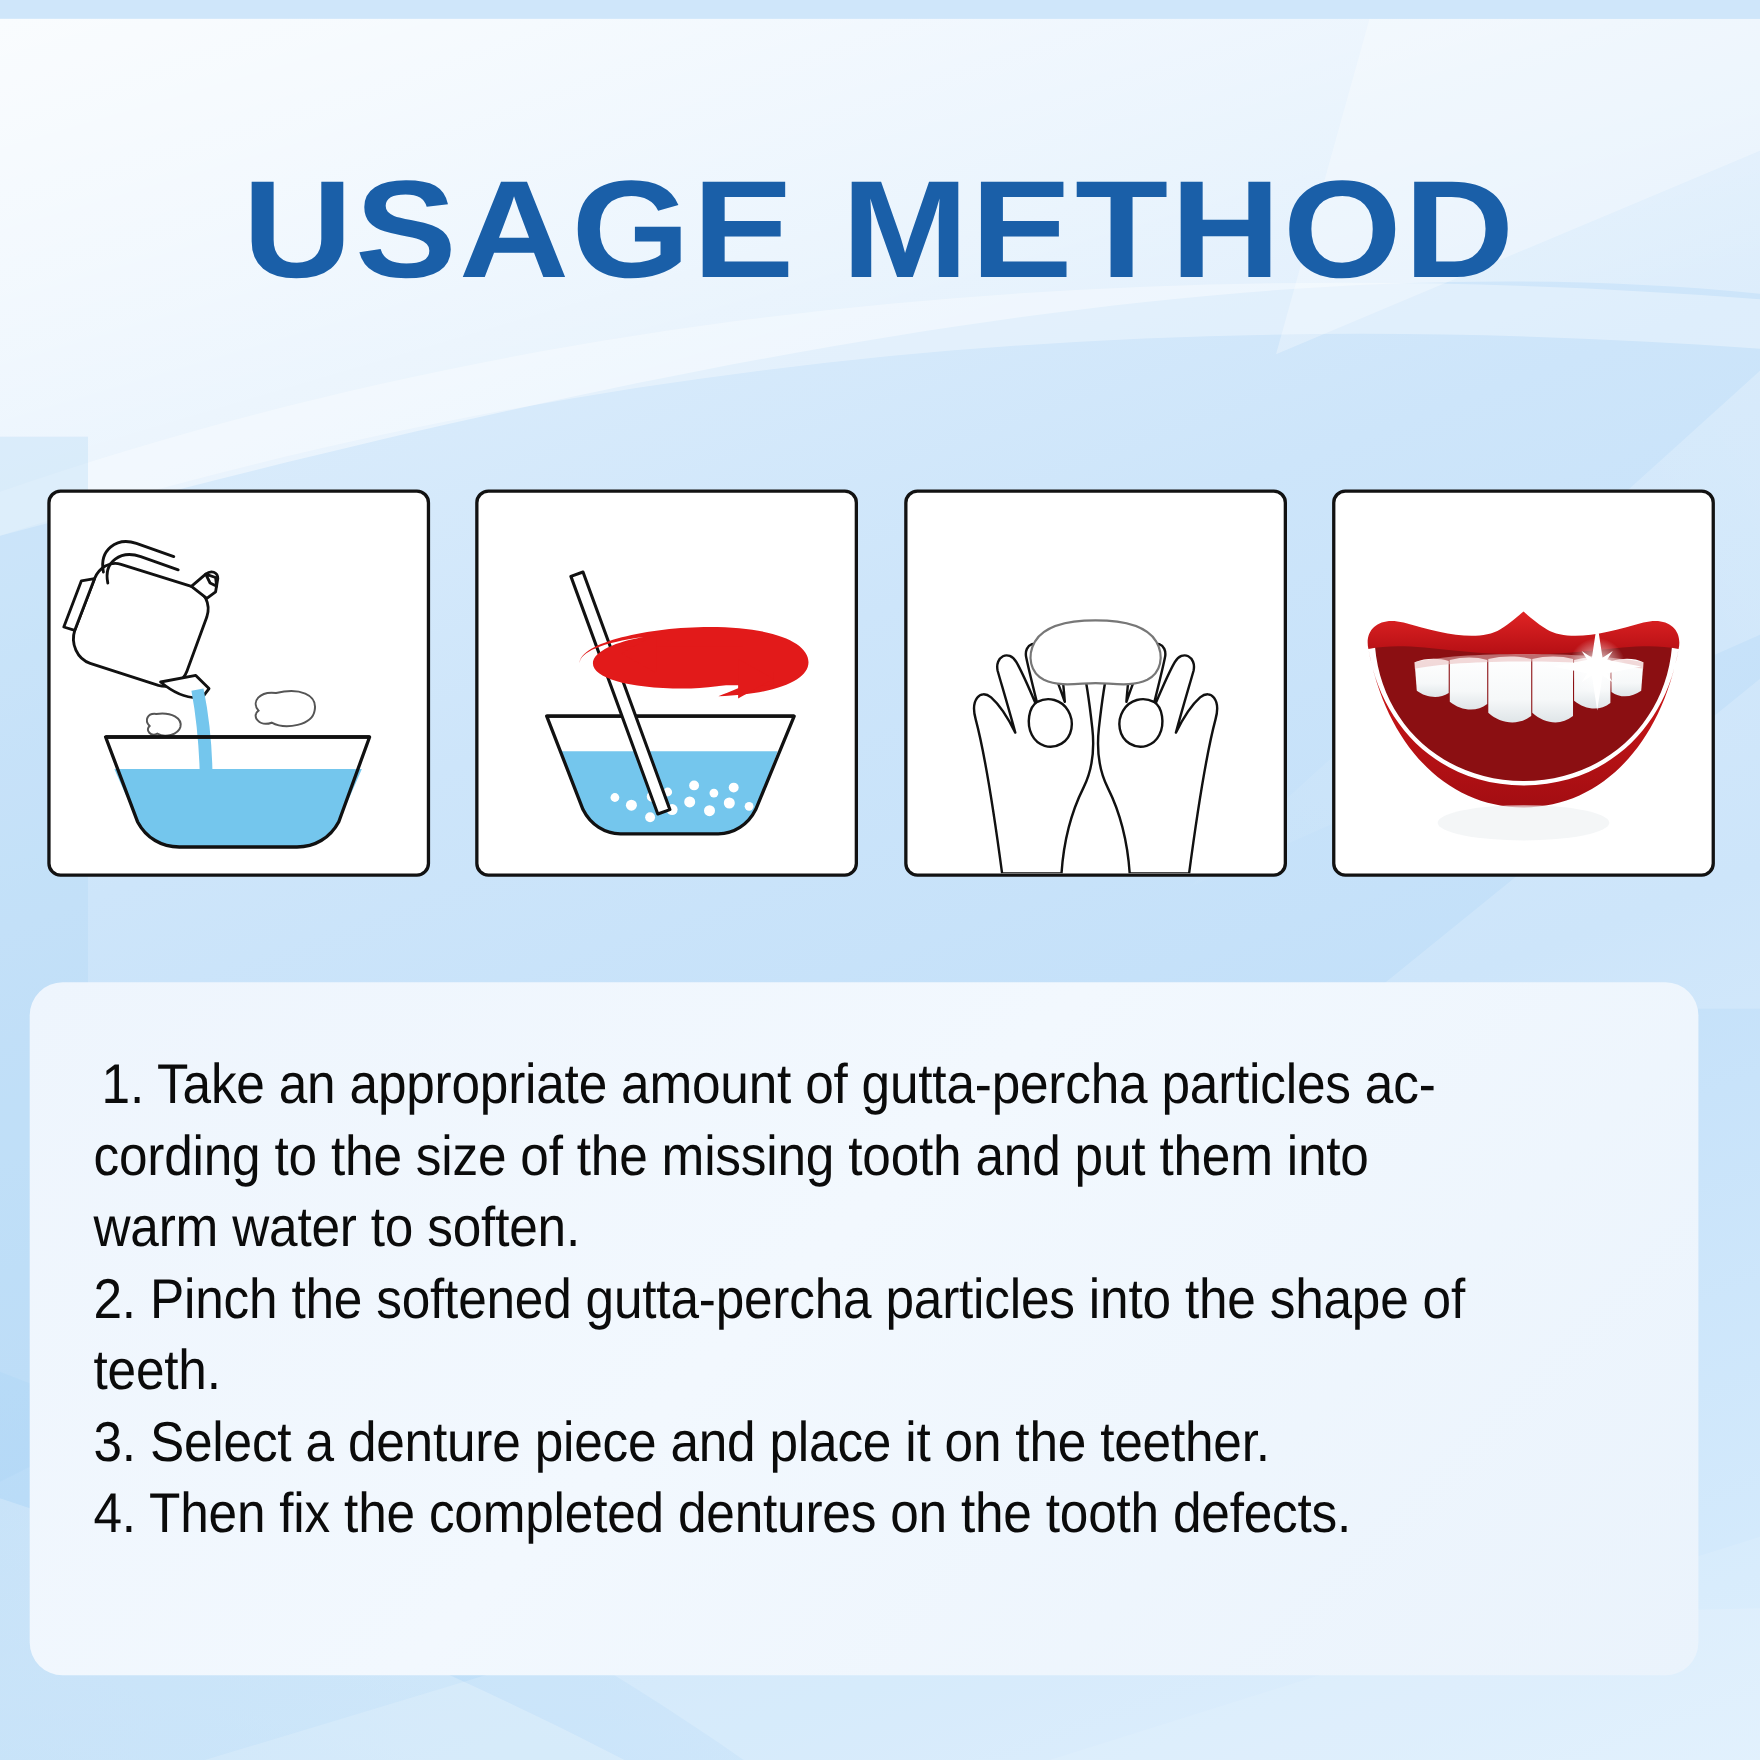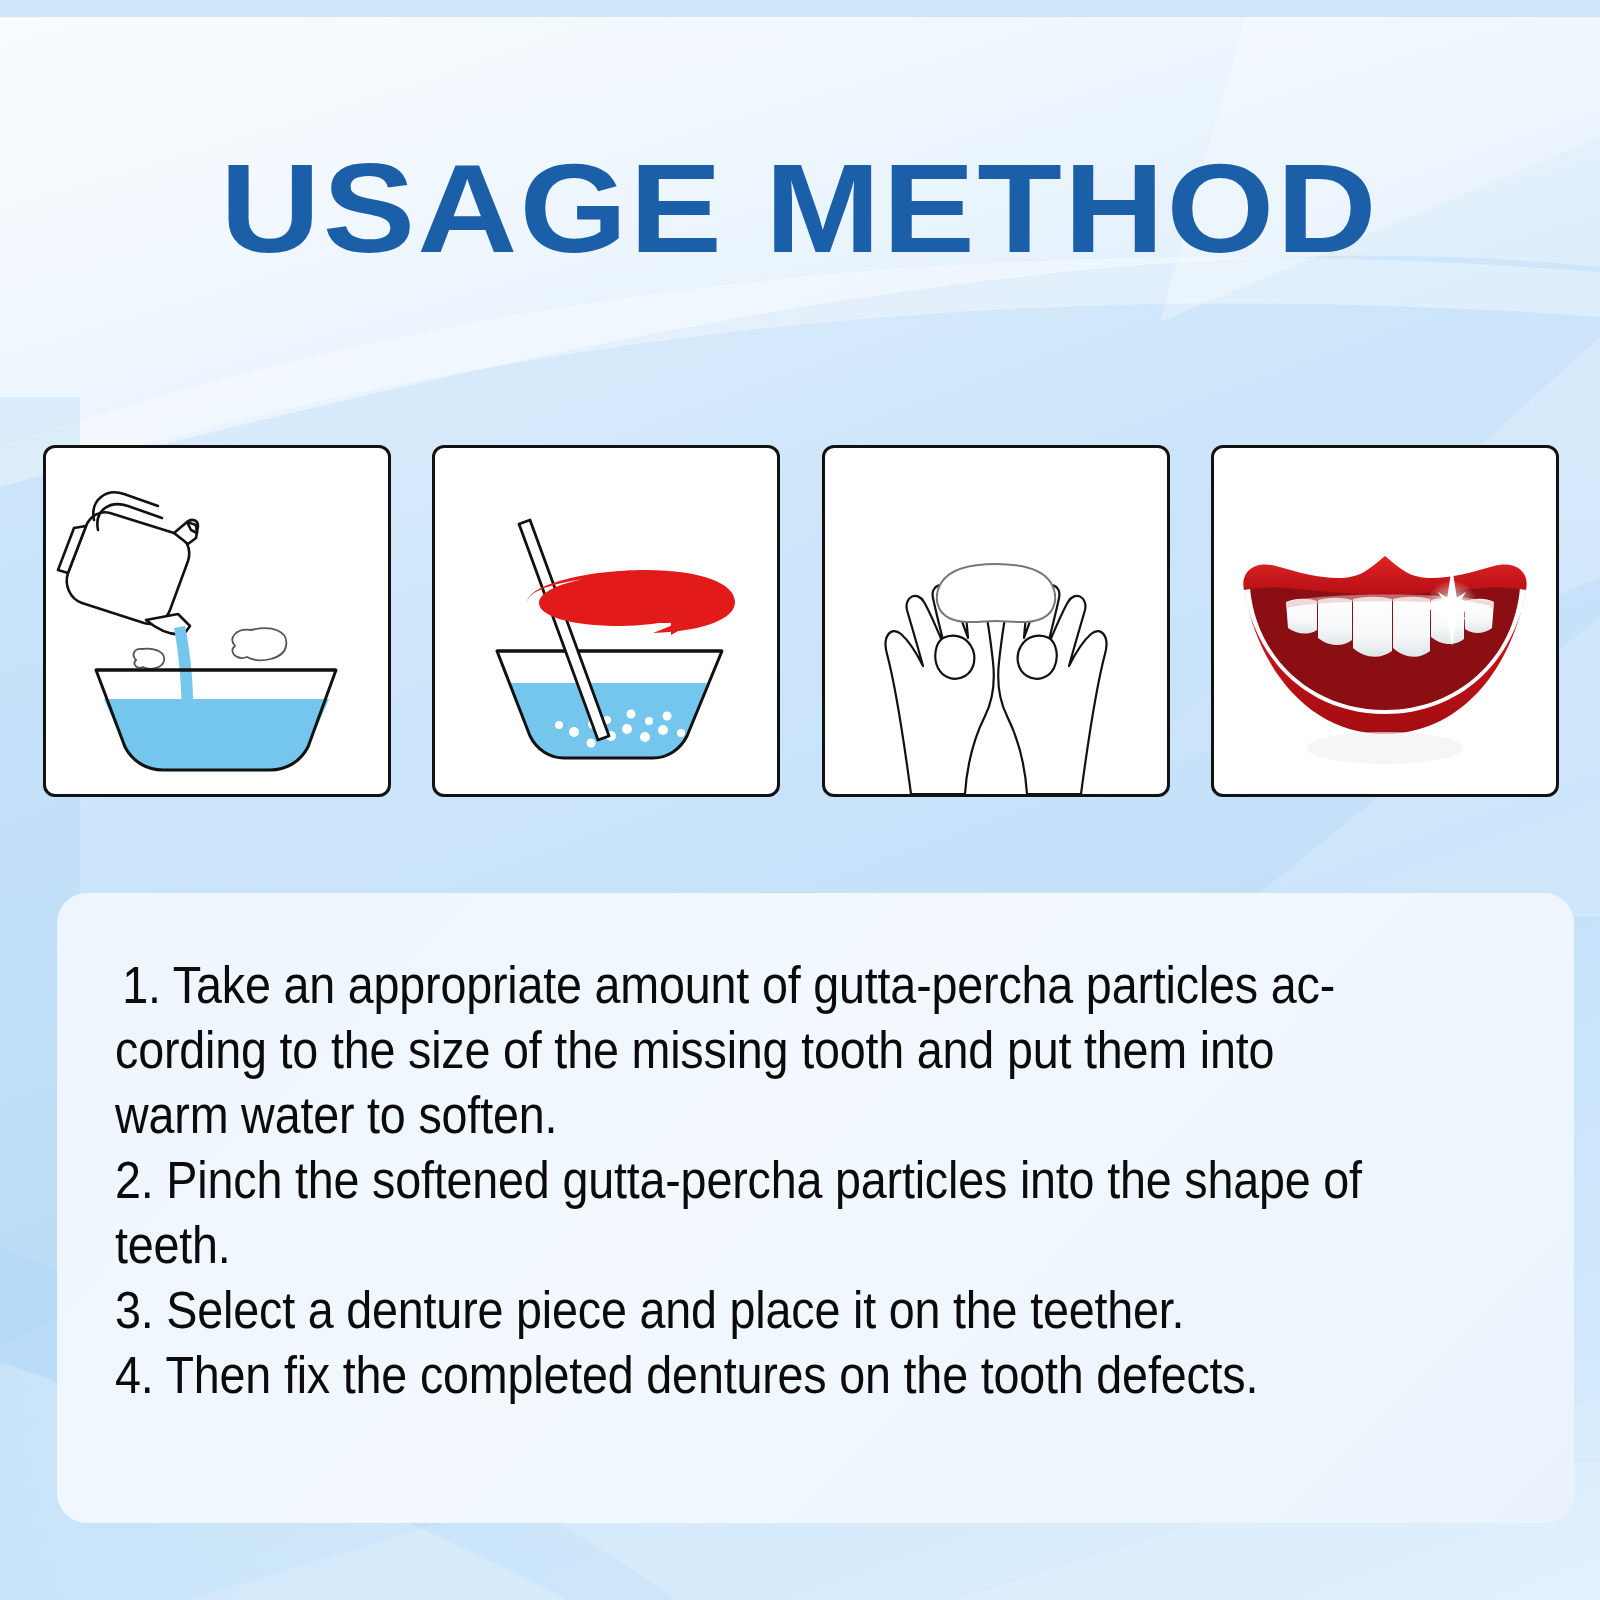--- a/index.html
+++ b/index.html
@@ -66,21 +66,21 @@
     border: 3px solid #121212;
     border-radius: 12px;
     box-sizing: border-box;
     overflow: hidden;
   }
   .panel svg { position: absolute; top: 0; left: 0; display: block; }
 
   
   #instructions-card {
     position: absolute;
-    left: 57px;
+    left: 27px;
     top: 876px;
     width: 1517px;
     height: 630px;
     border-radius: 30px;
     background: linear-gradient(135deg, #eef5fd 0%, #f2f8fe 45%, #eaf3fc 100%);
     box-sizing: border-box;
     padding: 60px 52px 11px 58px;
     overflow: hidden;
   }
   #instructions-text {

